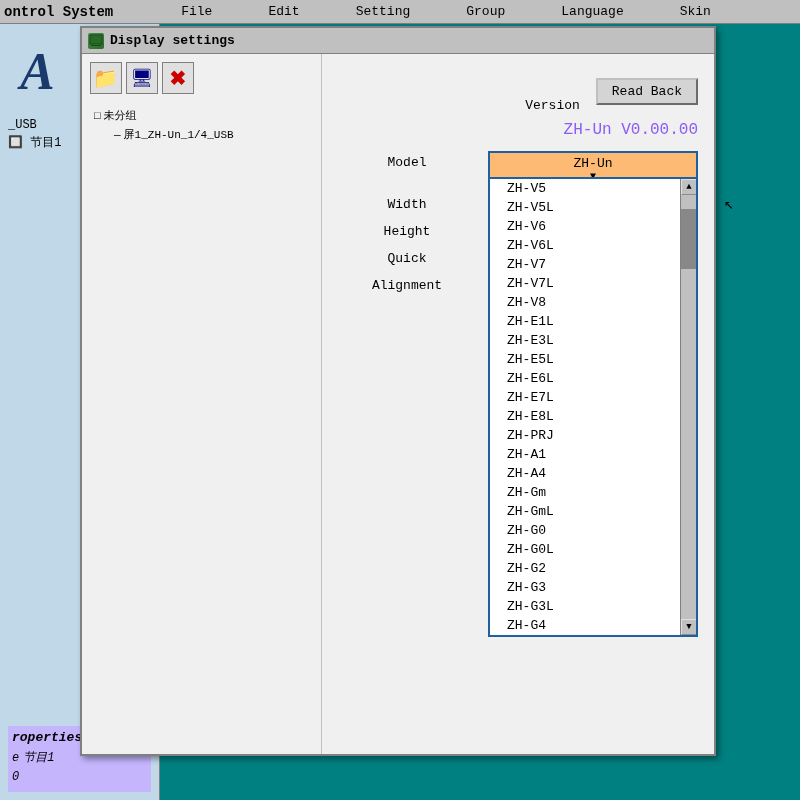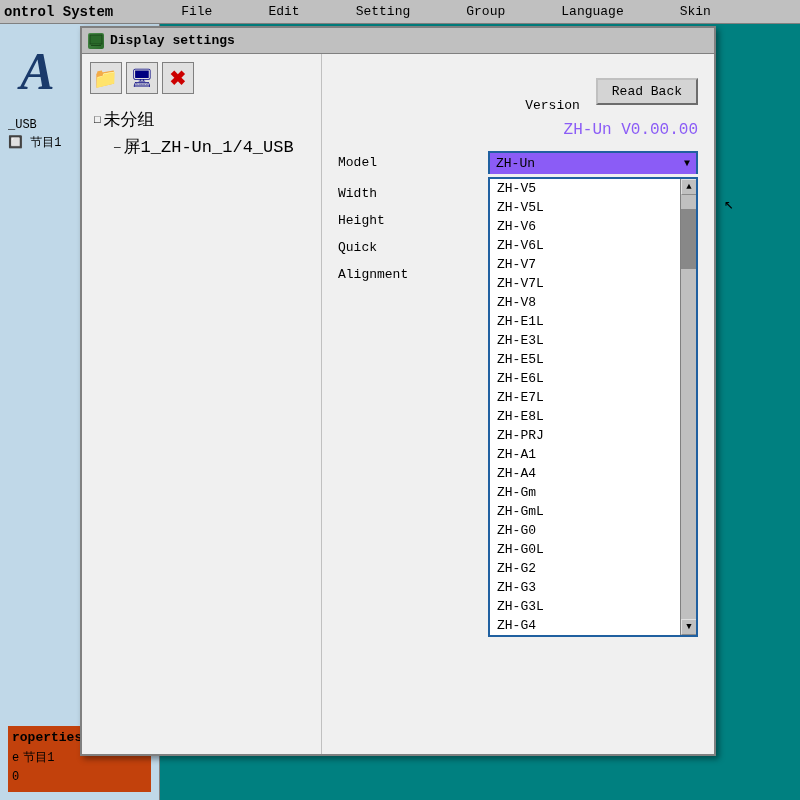--- a/index.html
+++ b/index.html
@@ -67,22 +67,23 @@
 
     .sidebar-bottom {
       position: absolute;
       bottom: 0;
       width: 100%;
       background: #c0d8e8;
       padding: 8px;
     }
 
     .properties-section {
-      background: #c2410c;
+      background: #c4b5fd;
       padding: 4px;
+      font-style: italic;
     }
 
     .properties-title {
       font-weight: bold;
       font-size: 13px;
       margin-bottom: 4px;
     }
 
     .properties-row {
       display: flex;
@@ -196,21 +197,21 @@
       cursor: pointer;
     }
 
     .tree-expand {
       font-size: 11px;
       margin-right: 3px;
       color: #000;
     }
 
     .tree-label {
-      font-size: 17px;
+      font-size: 11px;
       color: #000;
     }
 
     .tree-child {
       margin-left: 20px;
     }
 
     
     .settings-panel {
       flex: 1;
@@ -249,21 +250,21 @@
       margin-bottom: 12px;
     }
 
     .field-row {
       display: flex;
       align-items: flex-start;
       margin-bottom: 8px;
     }
 
     .field-label {
-      text-align: left;
+      text-align: center;
       width: 150px;
       padding-right: 12px;
       font-size: 13px;
       color: #000;
       padding-top: 4px;
       flex-shrink: 0;
     }
 
     .field-control {
       flex: 1;
@@ -273,25 +274,26 @@
     
     .dropdown-container {
       position: relative;
     }
 
     .dropdown-header {
       display: flex;
       align-items: center;
       justify-content: space-between;
       border: 1px solid #808080;
-      background: #8b5cf6;
+      background: #fdba74;
       padding: 3px 6px;
       cursor: pointer;
       font-size: 13px;
       font-family: 'Courier New', monospace;
+      flex-direction: column;
     }
 
     .dropdown-arrow {
       font-size: 10px;
       color: #000;
     }
 
     
     .dropdown-list {
       position: absolute;
@@ -307,21 +309,21 @@
     }
 
     .dropdown-list-inner {
       flex: 1;
       overflow-y: auto;
     }
 
     .dropdown-list-inner::-webkit-scrollbar { display: none; }
 
     .dropdown-item {
-      padding: 2px 7px;
+      padding: 2px 17px;
       font-size: 13px;
       font-family: 'Courier New', monospace;
       cursor: pointer;
       color: #000;
     }
 
     .dropdown-scrollbar {
       width: 16px;
       background: #c0c0c0;
       position: relative;

